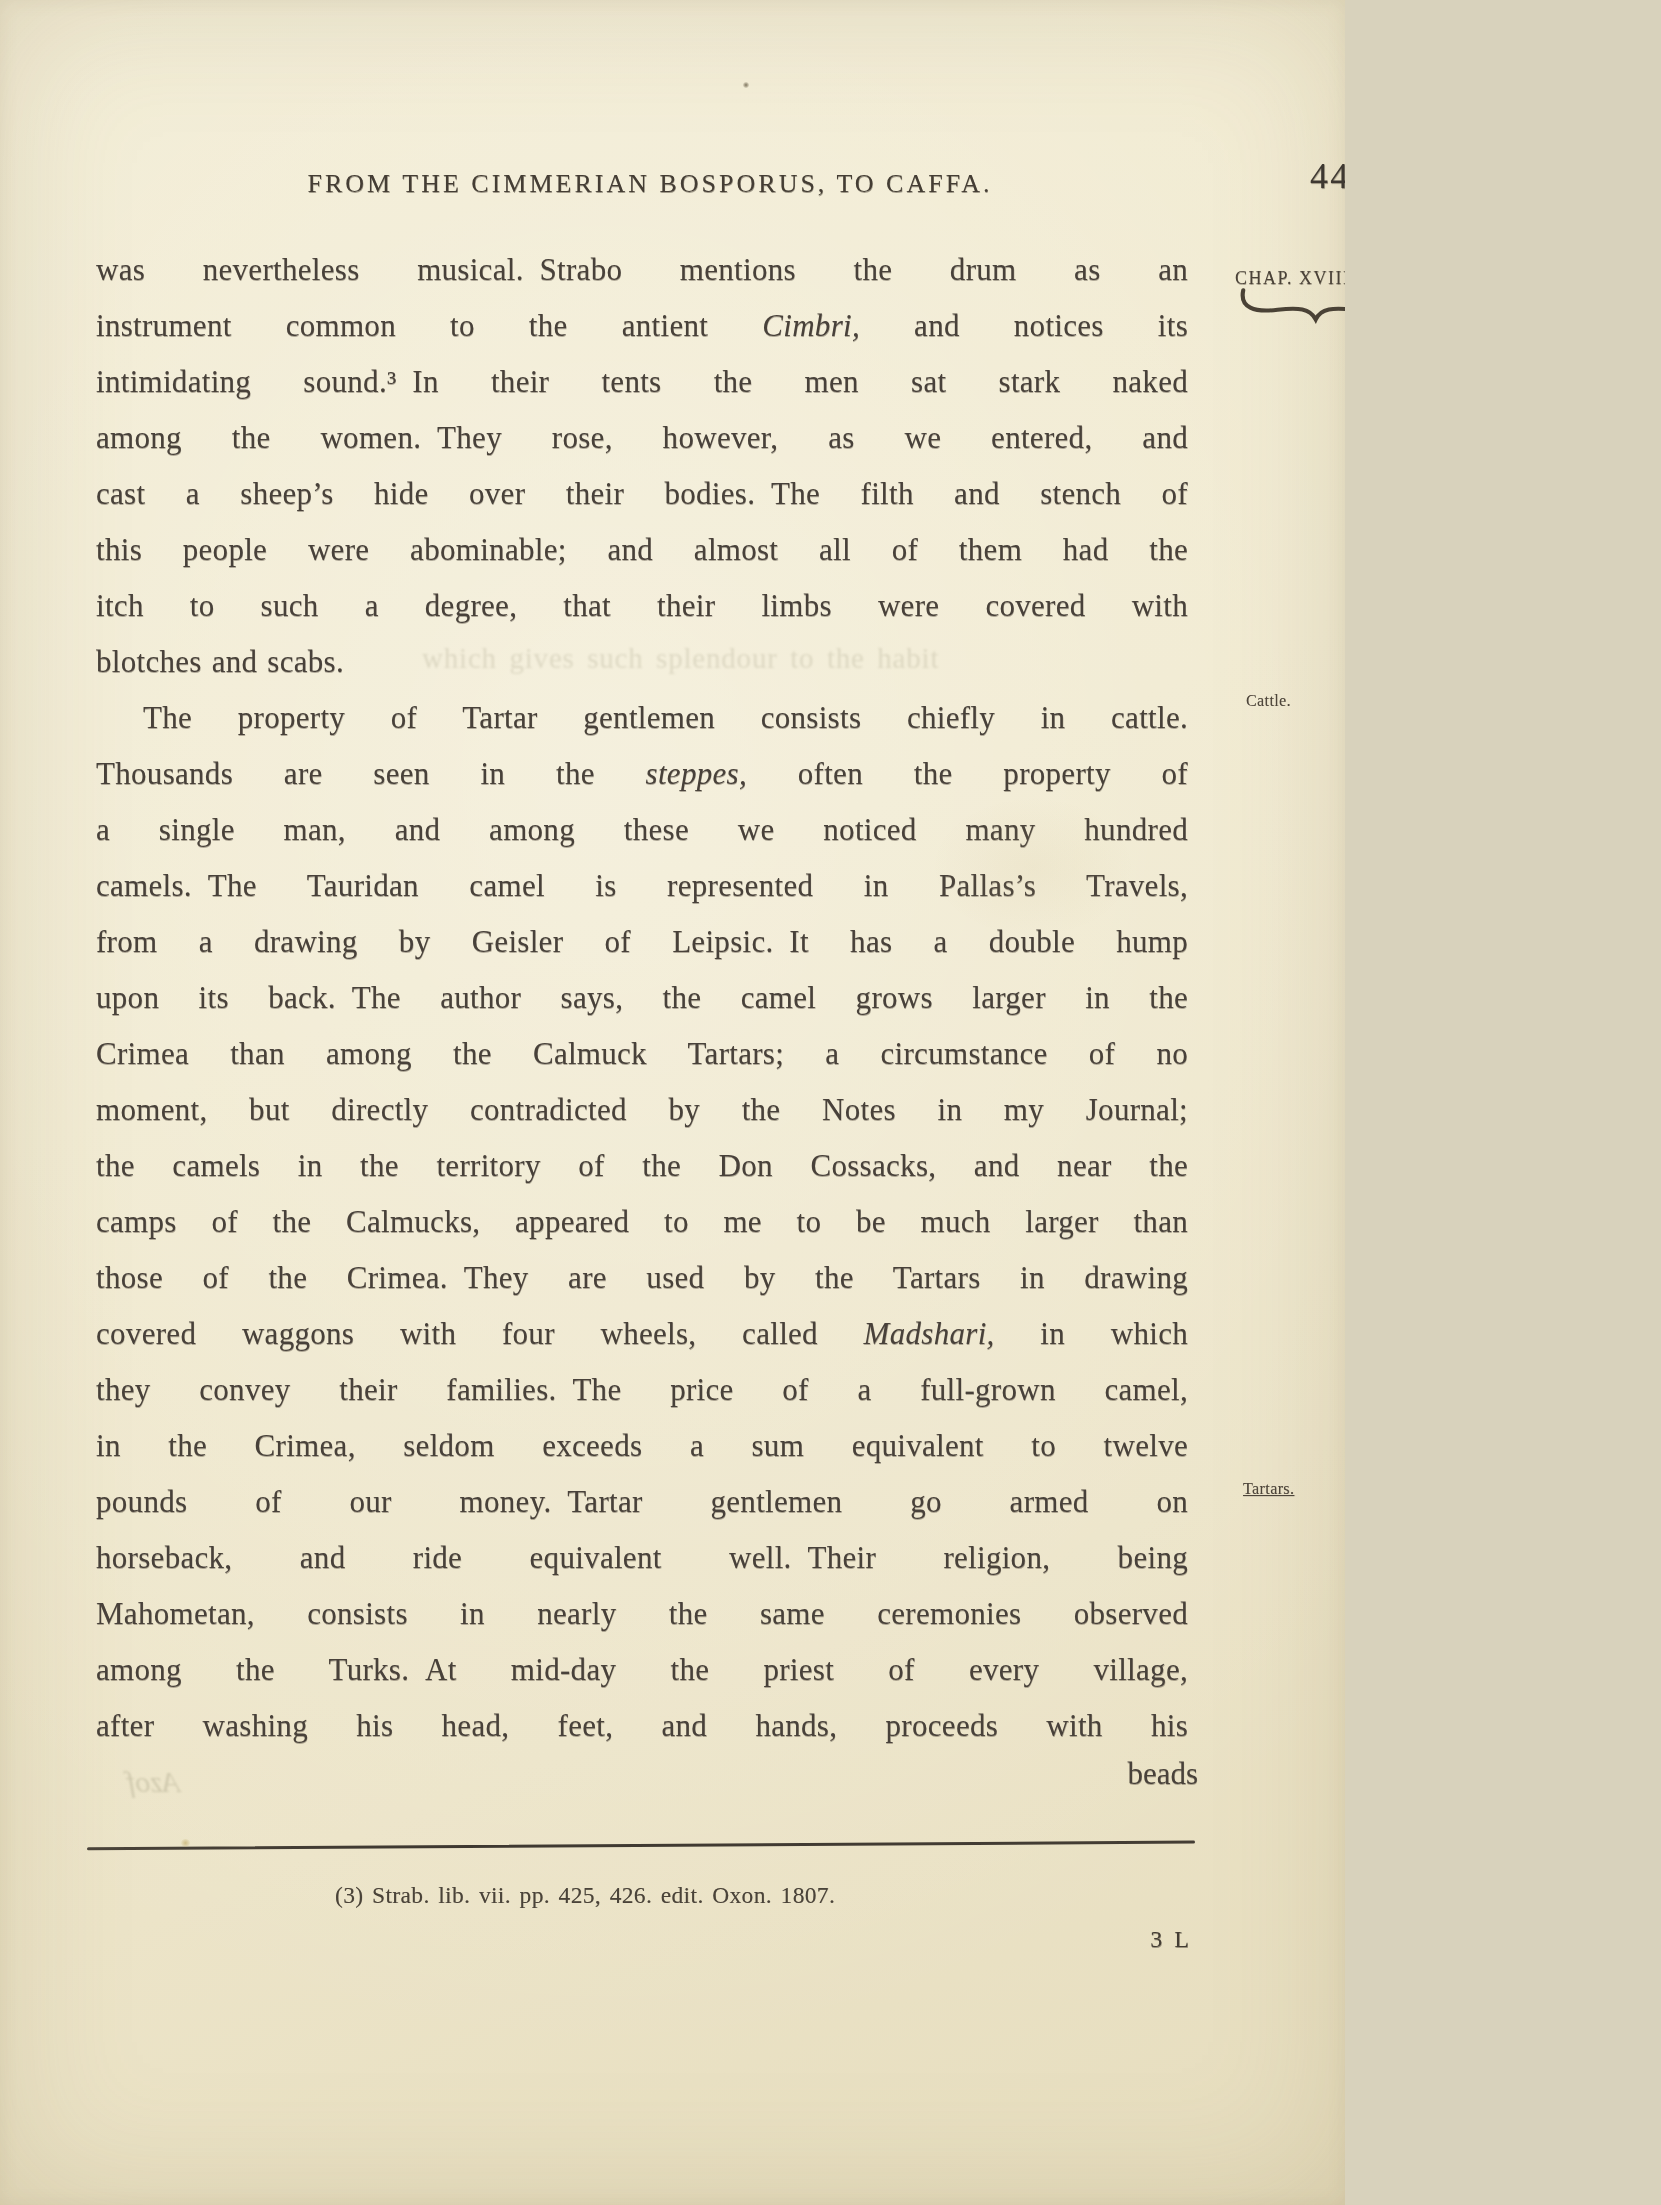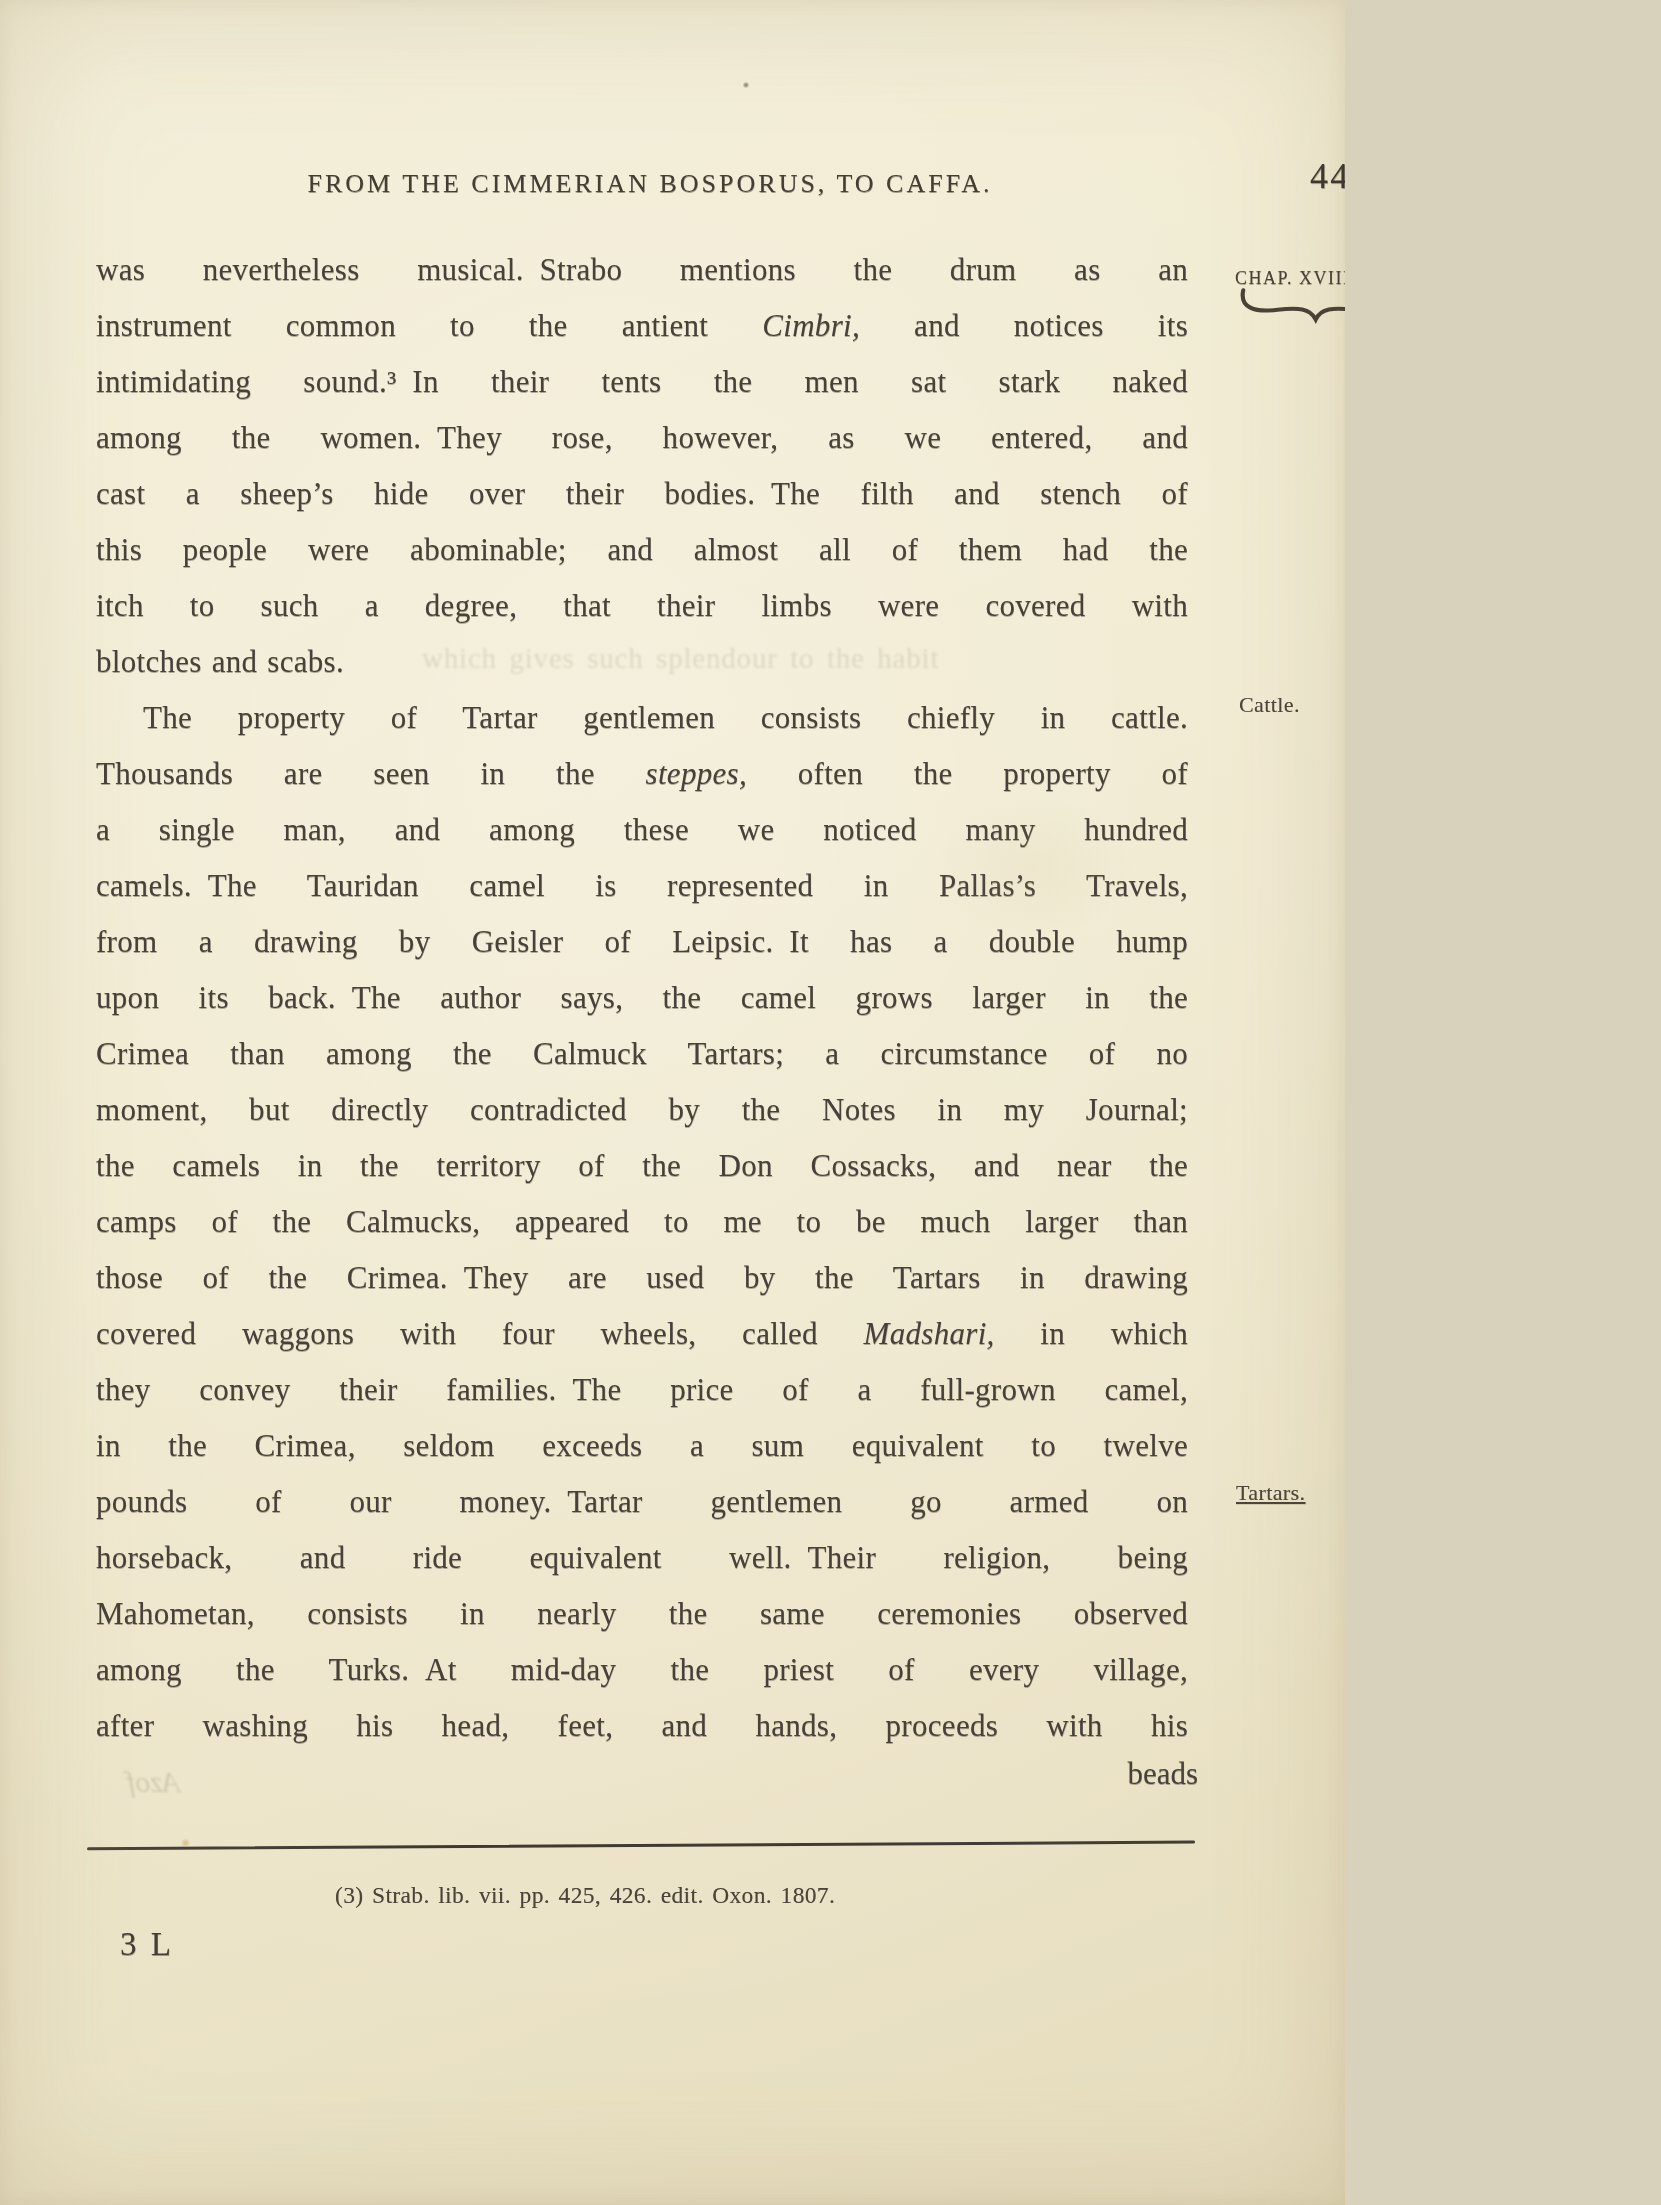--- a/index.html
+++ b/index.html
@@ -33,24 +33,25 @@
     font-size:18px;letter-spacing:1.5px;
     color:#4a4238;
     text-shadow:0.3px 0.5px 0.5px rgba(60,50,40,0.4);
     white-space:nowrap;
   }
   .chapter-flourish{
     position:absolute;left:1238px;top:285px;width:157px;height:39px;
   }
   .margin-note{
     position:absolute;
-    font-size:22px;letter-spacing:0.4px;
+    font-size:16px;letter-spacing:0.4px;
     color:#4d453a;
     text-shadow:0.3px 0.4px 0.5px rgba(60,50,40,0.35);
     white-space:nowrap;
+    margin-left:7px;
   }
   .margin-note.cattle{left:1239px;top:692px;}
   .margin-note.tartars{left:1236px;top:1480px;text-decoration:underline;}
   .body-text{
     position:absolute;left:96px;top:242px;width:1092px;
   }
   .line{
     height:56px;line-height:56px;
     font-size:31px;
     letter-spacing:0.3px;
@@ -78,23 +79,23 @@
     border-radius:1.5px;
   }
   .footnote{
     position:absolute;left:335px;top:1882px;
     font-size:23.4px;letter-spacing:0.4px;word-spacing:2.3px;
     color:#4a4339;
     text-shadow:0.3px 0.4px 0.5px rgba(60,50,40,0.4);
     white-space:nowrap;
   }
   .signature-mark{
-    position:absolute;left:120px;top:1926px;width:1092px;
-    text-align:left;
-    font-size:33px;letter-spacing:3px;
+    position:absolute;left:100px;top:1926px;width:1092px;
+    text-align:right;
+    font-size:24px;letter-spacing:3px;
     color:#443d34;
     text-shadow:0.4px 0.5px 0.6px rgba(60,50,40,0.45);
   }
   .ghost{
     position:absolute;
     font-size:29px;
     color:#8f8a6e;
     opacity:0.22;
     filter:blur(1px);
     white-space:nowrap;

